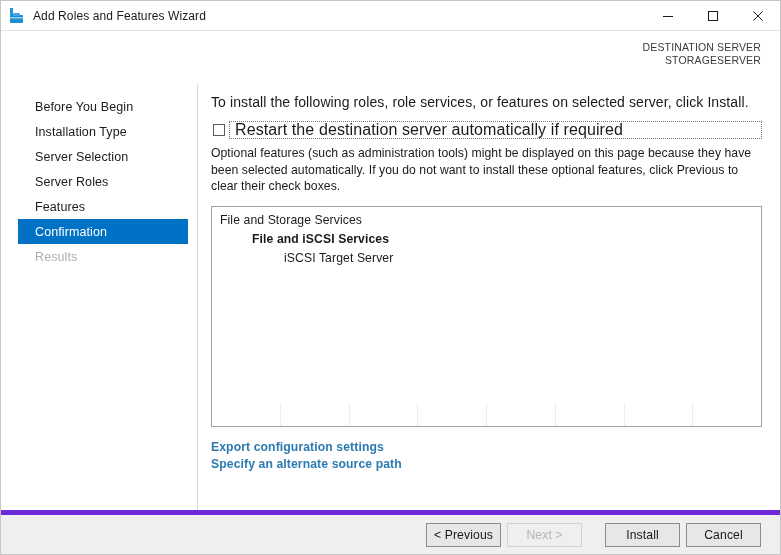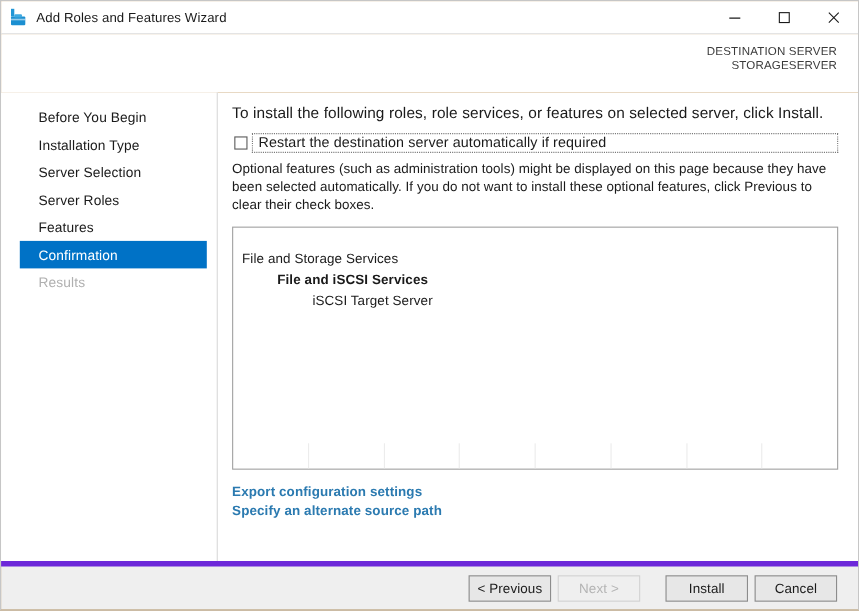--- a/index.html
+++ b/index.html
@@ -163,21 +163,21 @@
     flex: 1 1 auto;
     margin-left: 4px;
     height: 18px;
     box-sizing: border-box;
     border: 1px dotted #7a7a7a;
     display: flex;
     align-items: center;
     padding-left: 5px;
   }
   .cb-label {
-    font-size: 13px;
+    font-size: 16px;
     color: #1a1a1a;
     letter-spacing: 0.1px;
     white-space: nowrap;
   }
   .para {
     margin: 6px 0 0 0;
     font-size: 12.2px;
     color: #1a1a1a;
     letter-spacing: 0.05px;
     line-height: 16.5px;
@@ -187,21 +187,21 @@
   .listbox {
     margin-top: 11px;
     height: 221px;
     box-sizing: border-box;
     border: 1px solid #a0a0a0;
     background: #ffffff;
     position: relative;
     overflow: hidden;
   }
   .listbox-inner {
-    padding: 19px 0 0 8px;
+    padding: 4px 0 0 8px;
   }
   .tree-item {
     font-size: 12.2px;
     color: #1a1a1a;
     letter-spacing: 0.1px;
     line-height: 19px;
     white-space: nowrap;
   }
   .tree-item.lvl1 { padding-left: 0px; }
   .tree-item.lvl2 { padding-left: 32px; font-weight: bold; }

